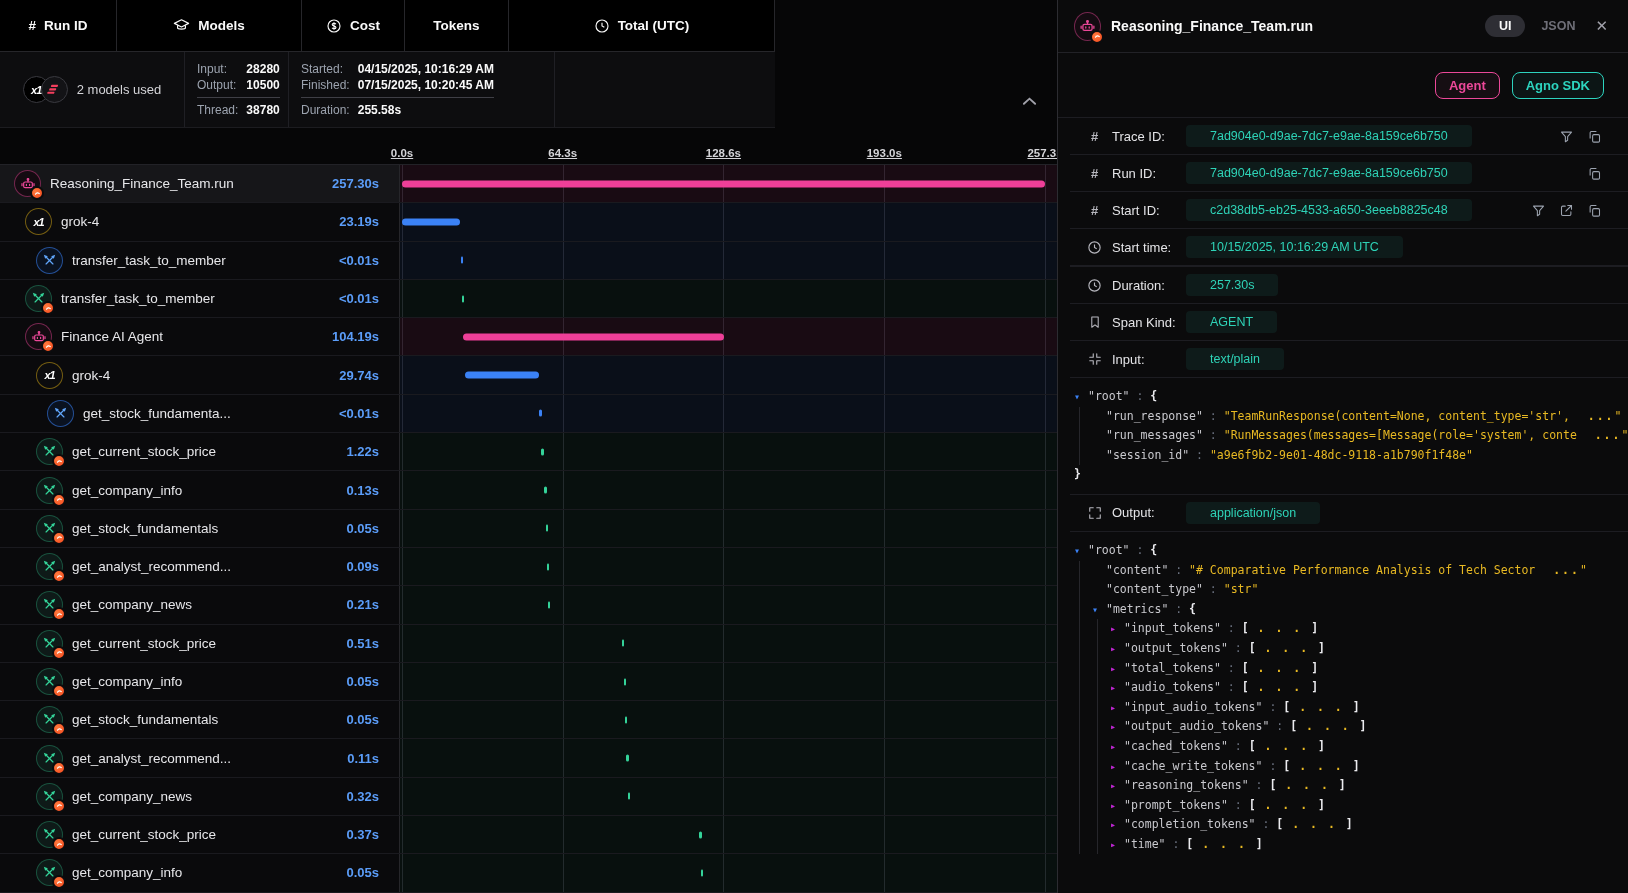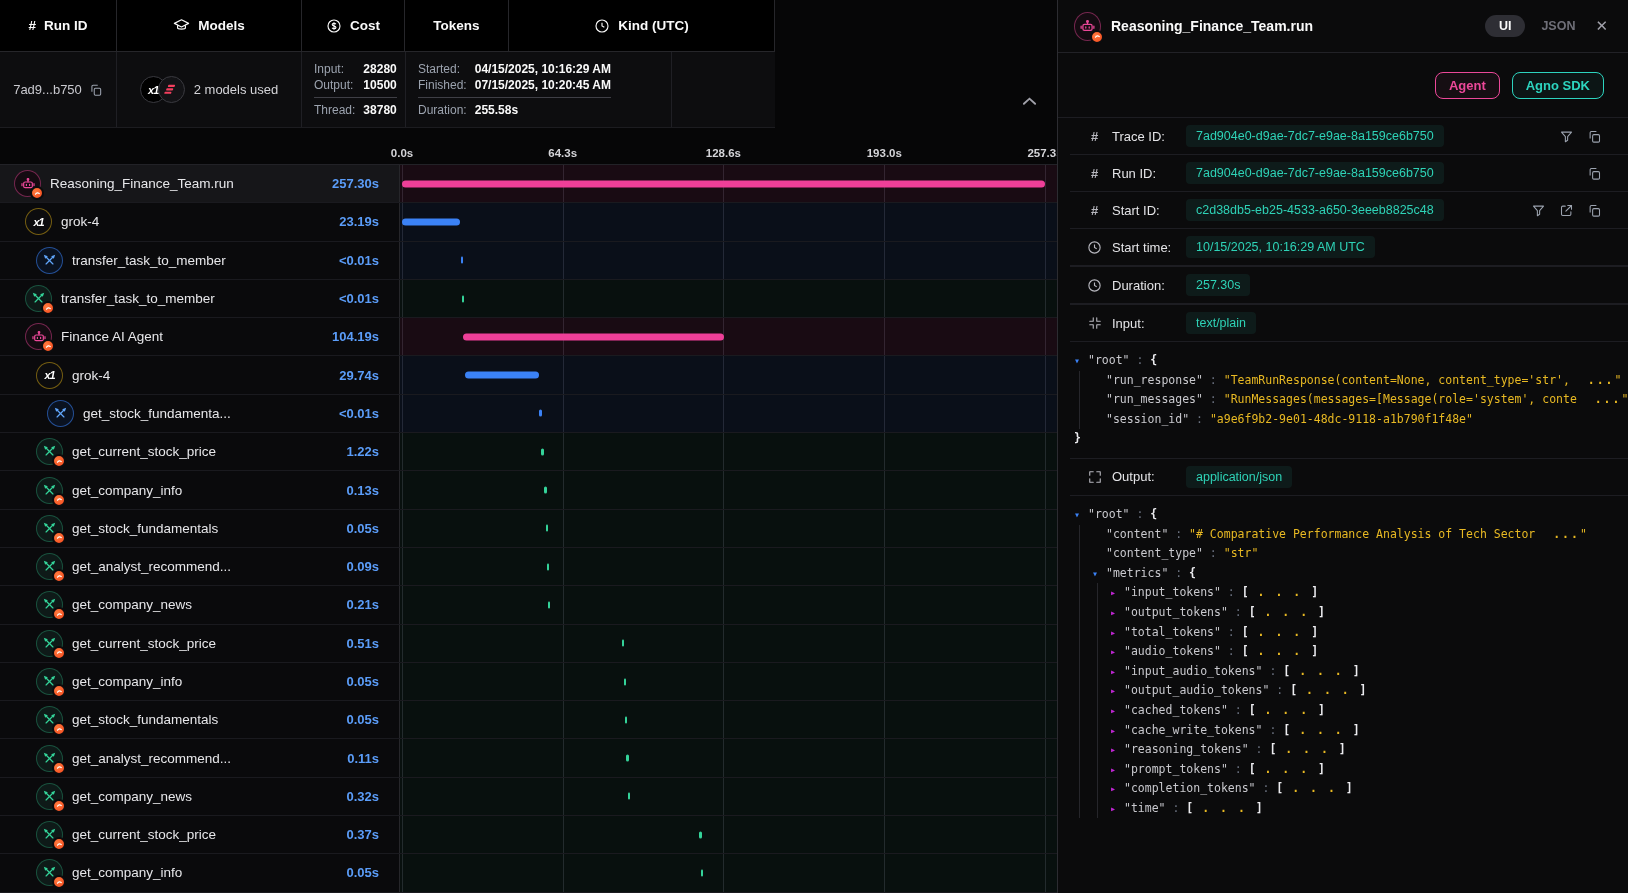--- a/index.html
+++ b/index.html
@@ -30,21 +30,21 @@
   .kv { display:grid; grid-template-columns:auto auto; column-gap:8px; row-gap:2px; font-size:12px; align-items:center;}
   .kv .lab { color:#9ca3af; }
   .kv .val { color:#fafafa; font-weight:bold; text-align:right; }
   .kv .val.l { text-align:left; }
   .kv .hr { grid-column:1 / span 2; border-top:1px solid #3f3f46; margin:3px 0; }
   .cell-pad { padding:0 12px; justify-content:flex-start; }
   #collapse-chev { position:absolute; left:1022px; top:96px; color:#a1a1aa; }
 
   
   #ticks { position:relative; height:31px; margin-top:5px; }
-  .tick { position:absolute; bottom:5px; transform:translateX(-50%); font-size:11.5px; font-weight:bold; color:#d4d4d8; }
+  .tick { position:absolute; bottom:5px; transform:translateX(-50%); font-size:11.5px; font-weight:bold; color:#d4d4d8;text-decoration:underline; }
   #rows { position:relative; border-top:1px solid #222227; }
   .gline { position:absolute; top:0; bottom:0; width:1px; background:#222228; }
   .span-row { position:relative; display:flex; height:38.3px; border-bottom:1px solid #1a1a1f; align-items:stretch; }
   .span-name { width:400px; display:flex; align-items:center; border-right:1px solid #26262a; background:#0a0a0c; }
   .span-row.selected .span-name { background:#161619; }
   .span-row.selected { box-shadow:inset 3px 0 0 #ec4899; }
   .sname { font-size:13.5px; color:#e7e7ea; margin-left:9px; white-space:nowrap; }
   .sdur { margin-left:auto; padding-right:20px; font-size:13px; font-weight:bold; color:#5b9df9; }
   .span-chart { position:relative; flex:1; }
   .tint-pink { background:rgba(236,72,153,.085); }
@@ -73,21 +73,21 @@
   .pclose { color:#a1a1aa; font-size:15px; margin-left:4px; }
   .tags-row { display:flex; justify-content:flex-end; gap:12px; padding:19px 24px 18px; border-bottom:1px solid #1d1d22; }
   .tag { border-radius:8px; padding:5px 13px; font-size:13px; font-weight:bold; }
   .tag-pink { color:#ec4899; border:1px solid #ec4899; background:rgba(236,72,153,.05); }
   .tag-teal { color:#2dd4bf; border:1.5px solid #2dd4bf; background:rgba(45,212,191,.05); }
   .frow { display:flex; align-items:center; height:36px; padding:0 26px 0 28px; }
   .fdiv { border-top:1px solid #1d1d22; margin-left:12px; }
   .ficon { width:17px; color:#b8b8bf; display:flex; justify-content:center; font-size:13px; flex:0 0 17px;}
   .flabel { font-size:13px; color:#e4e4e7; margin-left:9px; flex:0 0 70px; }
   .chip { margin-left:4px; background:rgba(45,212,191,.08); color:#2ed3b7; font-size:12.5px;
-    padding:4px 10px; border-radius:4px; white-space:nowrap; }
+    padding:4px 24px; border-radius:4px; white-space:nowrap; }
   .facts { margin-left:auto; display:flex; gap:13px; color:#9ca3af; }
   .facts .abtn { display:flex; }
 
   
   .jtree { font-family:"DejaVu Sans Mono", monospace; font-size:11.5px; padding:9px 0 9px 16px; line-height:19.6px; }
   .jline { white-space:nowrap; }
   .jchildren { margin-left:5px; border-left:1px solid #26262b; padding-left:12px; }
   .jarrow { display:inline-block; width:14px; font-size:10px; }
   .jarrow.down { color:#3b82f6; }
   .jarrow.right { color:#c026d3; }
@@ -130,35 +130,24 @@
       <div class="hcell w-tokens">
           <span>Tokens</span>
         </div>
       <div class="hcell w-time">
           <span class="hic">
             <svg width="16" height="16" viewBox="0 0 24 24" fill="none" stroke="#fafafa" stroke-width="1.7">
               <circle cx="12" cy="12" r="9"></circle>
               <path d="M12 7v5l3.5 2"></path>
             </svg>
           </span>
-          <span>Kind (UTC)</span>
+          <span>Total (UTC)</span>
         </div>
     </div>
     <div class="drow">
-      <div class="dcell w-runid">
-          <span class="runid-val">
-            <span>7ad9...b750</span>
-            <span>
-              <svg width="14" height="14" viewBox="0 0 24 24" fill="none" stroke="#9ca3af" stroke-width="1.8">
-                <rect x="9" y="9" width="11" height="12" rx="2"></rect>
-                <path d="M5 15V6a2 2 0 0 1 2-2h8"></path>
-              </svg>
-            </span>
-          </span>
-        </div>
       <div class="dcell w-models cell-pad" style="justify-content:center;">
         <span class="avatars">
           <span class="av">
               <span class="xglyph">x1</span>
             </span>
           <span class="av">
               <svg width="15" height="15" viewBox="0 0 24 24">
                 <g fill="#f43f5e">
                   <rect x="8" y="4.5" width="11" height="3.4" rx="1" transform="skewX(-14)"></rect>
                   <rect x="6.5" y="10" width="11" height="3.4" rx="1" transform="skewX(-14)"></rect>
@@ -712,20 +701,30 @@
           <svg width="15" height="15" viewBox="0 0 24 24" fill="none" stroke="currentColor" stroke-width="1.8">
             <circle cx="12" cy="12" r="9"></circle>
             <path d="M12 7v5l3.5 2"></path>
           </svg>
         </span>
     <span class="flabel">Duration:</span>
     <span class="chip">257.30s</span>
     <span class="facts"></span>
   </div>
       <div class="fdiv"></div>
+      <div class="frow">
+    <span class="ficon">
+          <svg width="14" height="14" viewBox="0 0 24 24" fill="none" stroke="currentColor" stroke-width="1.8" stroke-linejoin="round">
+            <path d="M6.5 3.5h11V21l-5.5-4.2L6.5 21z"></path>
+          </svg>
+        </span>
+    <span class="flabel">Span Kind:</span>
+    <span class="chip">AGENT</span>
+    <span class="facts"></span>
+  </div>
       <div class="fdiv"></div>
       <div class="frow">
     <span class="ficon">
           <svg width="14" height="14" viewBox="0 0 24 24" fill="none" stroke="currentColor" stroke-width="1.9" stroke-linecap="round" stroke-linejoin="round">
             <path d="M9 3v6H3M15 3v6h6M9 21v-6H3M15 21v-6h6"></path>
           </svg>
         </span>
     <span class="flabel">Input:</span>
     <span class="chip">text/plain</span>
     <span class="facts"></span>

